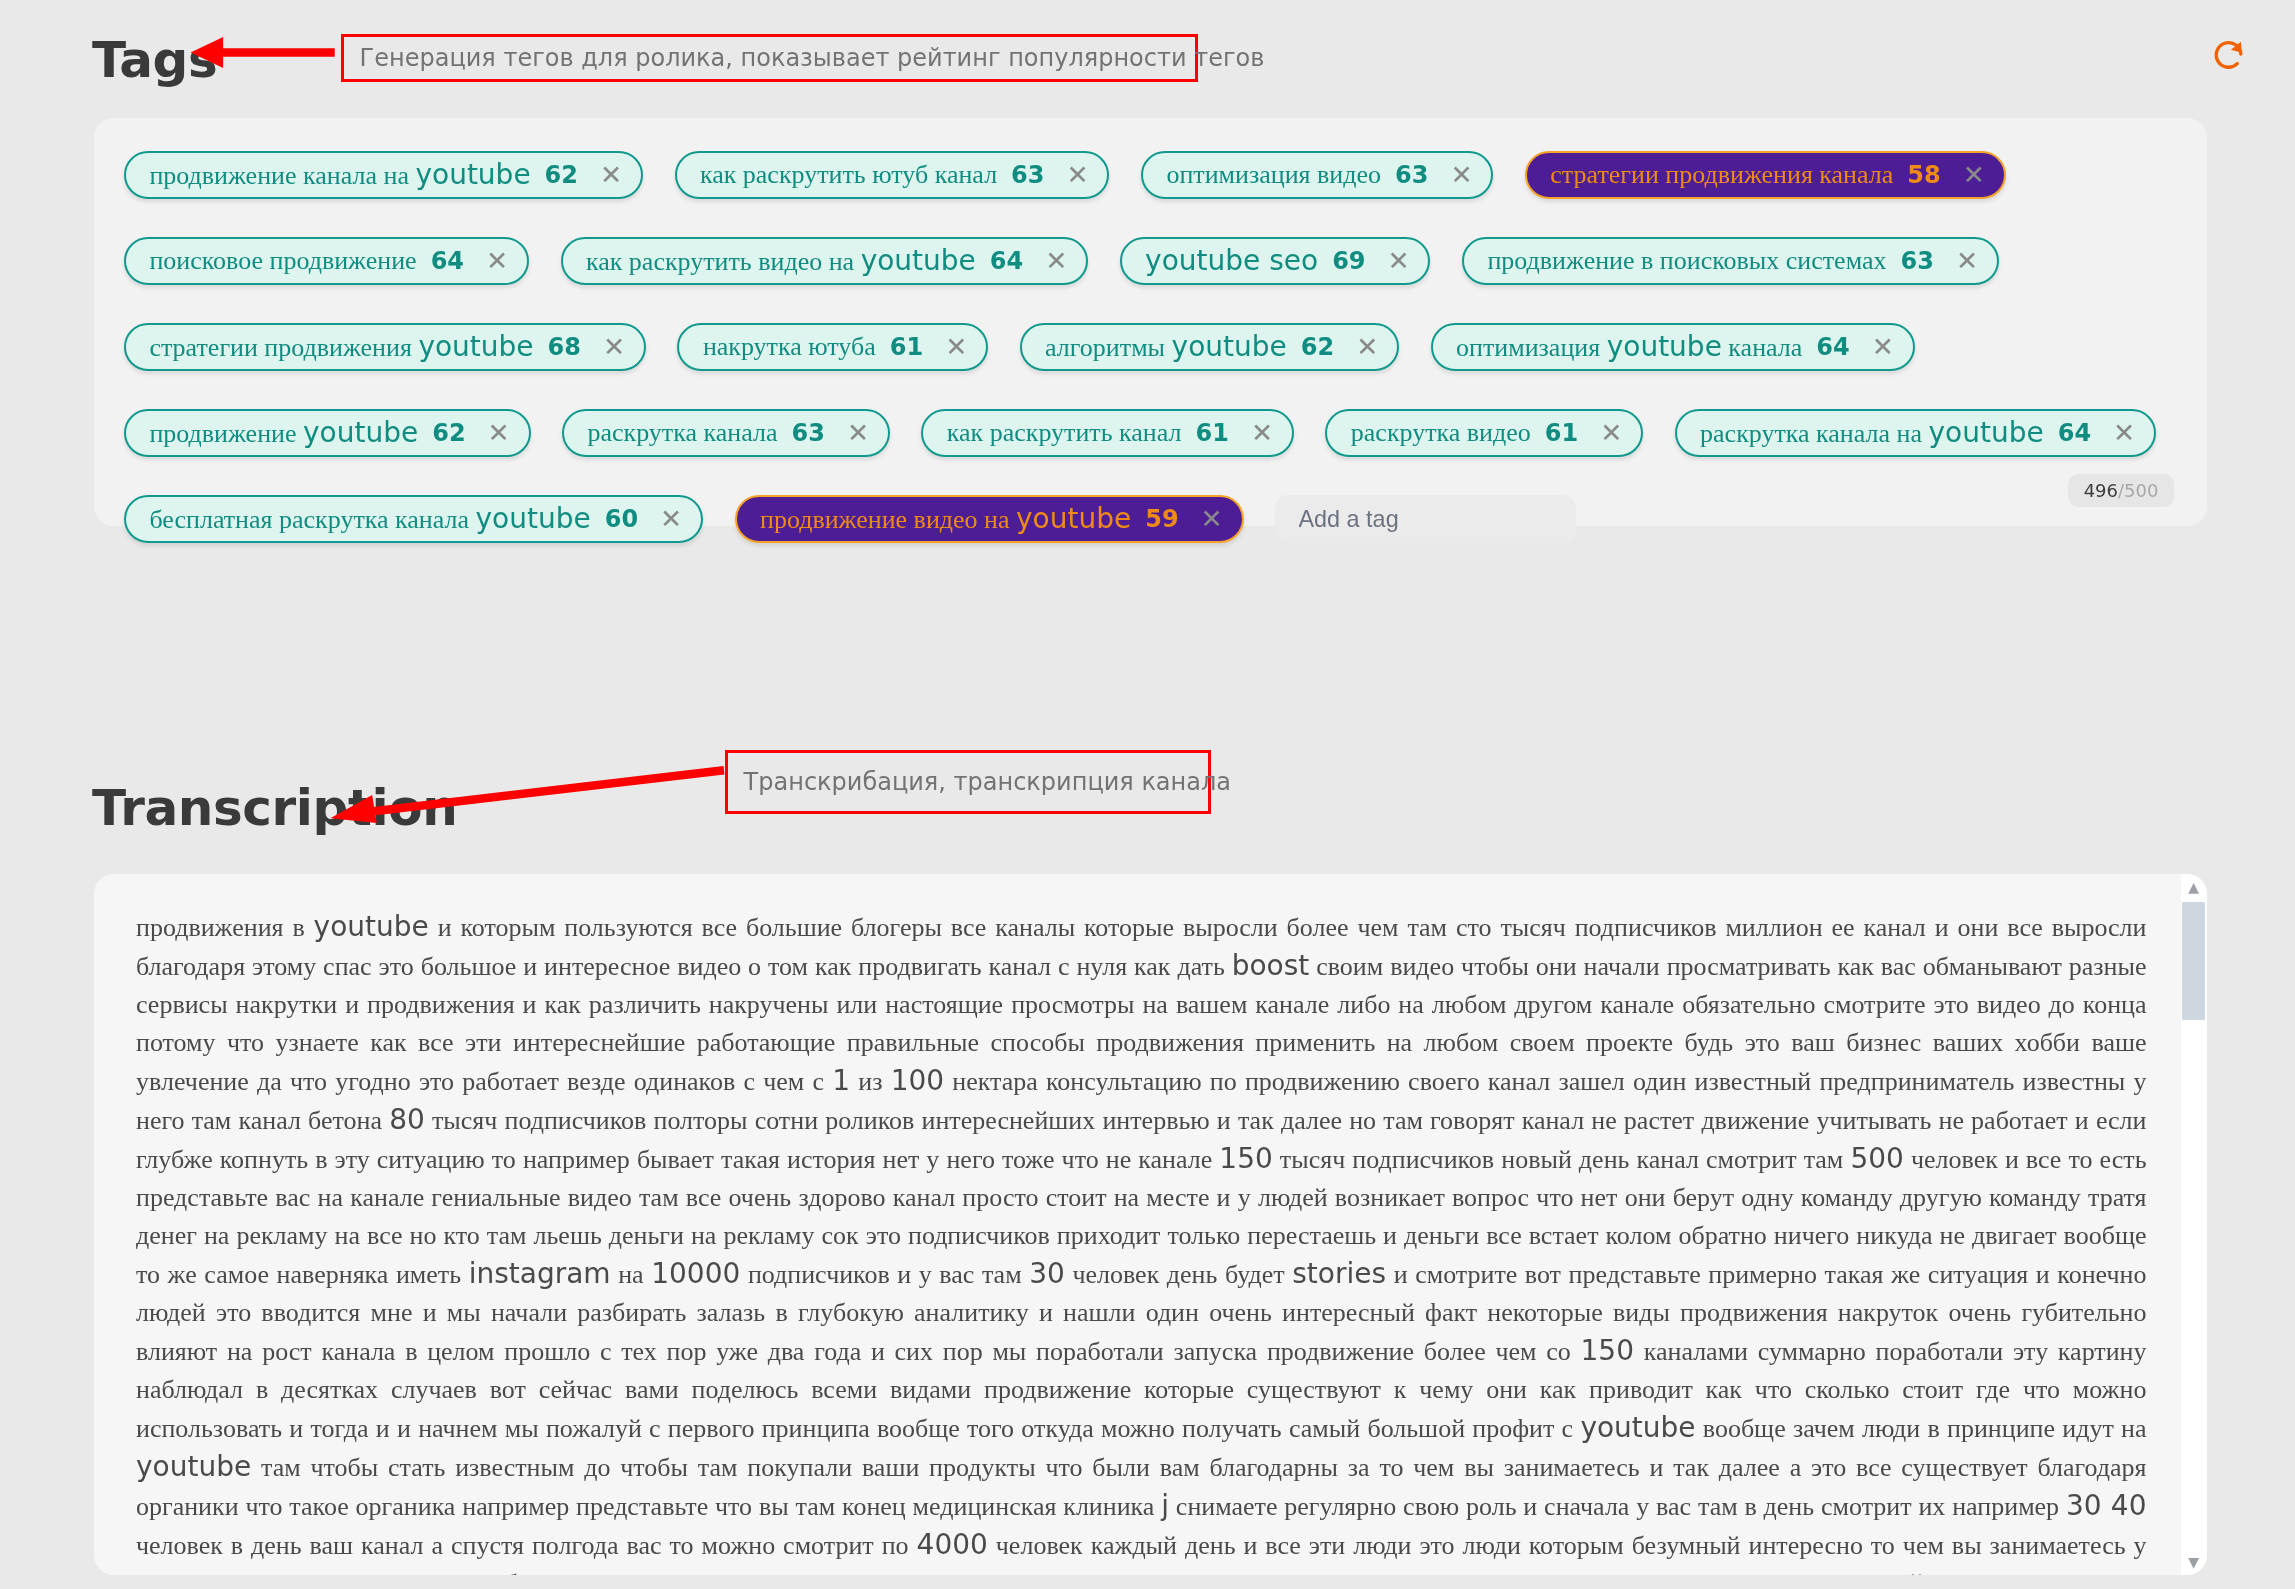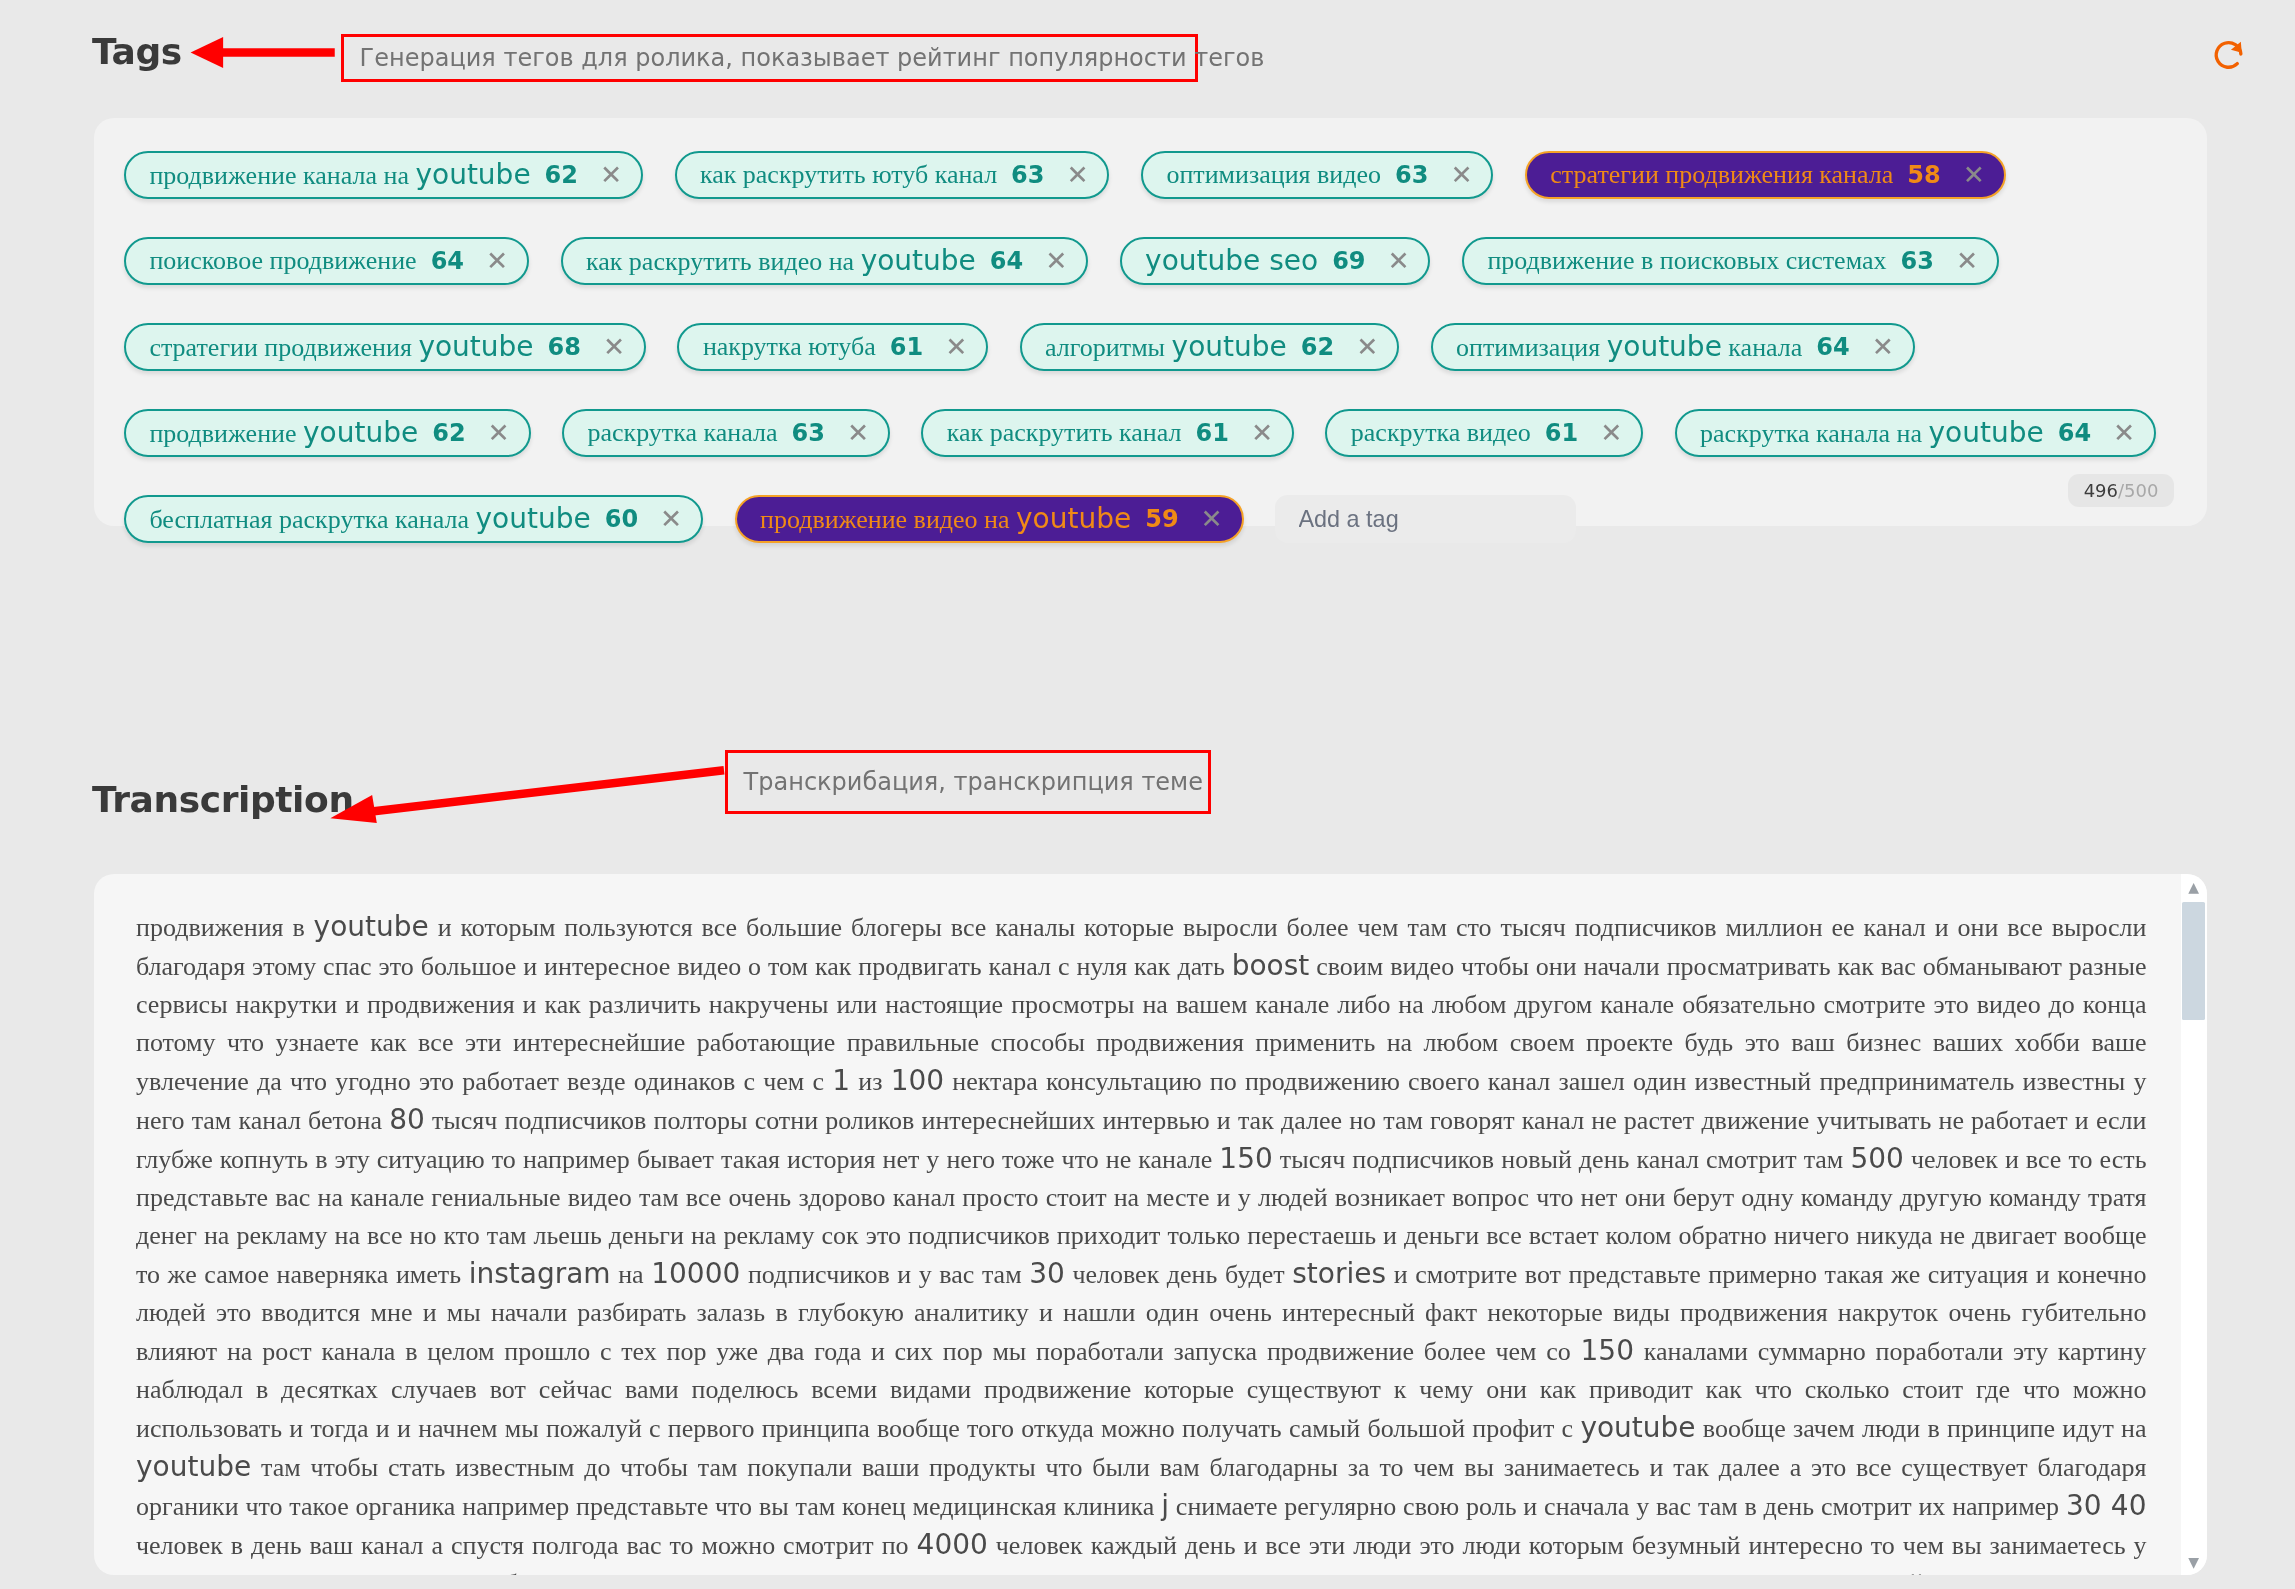--- a/index.html
+++ b/index.html
@@ -10,21 +10,21 @@
     font-family: "Liberation Serif", serif;
     overflow: hidden;
   }
 
   .page { position: relative; width: 2295px; height: 1590px; }
 
   
   .section-title {
     font-family: "DejaVu Sans", sans-serif;
     font-weight: bold;
-    font-size: 36px;
+    font-size: 50px;
     color: #3a3a3a;
     letter-spacing: -0.4px;
   }
   #tags-title { position: absolute; left: 92px; top: 31px; }
   #transcription-title { position: absolute; left: 92px; top: 779px; }
 
   
   .annot-box {
     position: absolute;
     border: 3.1px solid #ff0000;
@@ -327,21 +327,21 @@
   </div>
 
   <div class="section-title" id="transcription-title">Transcription</div>
 
   <svg class="arrow-svg" id="arrow-transcription" width="421" height="62" viewBox="0 0 540 80">
     <line x1="530" y1="8" x2="70" y2="62" stroke="#ff0000" stroke-width="11"></line>
     <polygon points="22,70 76,40 82,76" fill="#ff0000"></polygon>
   </svg>
 
   <div class="annot-box" id="annot-transcription">
-    <span>Транскрибация, транскрипция теме</span>
+    <span>Транскрибация, транскрипция канала</span>
   </div>
 
   <div id="transcription-card">
     <div id="transcription-body">продвижения в <span class="lat">youtube</span> и которым пользуются все большие блогеры все каналы которые выросли более чем там сто тысяч подписчиков миллион ее канал и они все выросли благодаря этому спас это большое и интересное видео о том как продвигать канал с нуля как дать <span class="lat">boost</span> своим видео чтобы они начали просматривать как вас обманывают разные сервисы накрутки и продвижения и как различить накручены или настоящие просмотры на вашем канале либо на любом другом канале обязательно смотрите это видео до конца потому что узнаете как все эти интереснейшие работающие правильные способы продвижения применить на любом своем проекте будь это ваш бизнес ваших хобби ваше увлечение да что угодно это работает везде одинаков с чем с <span class="lat">1</span> из <span class="lat">100</span> нектара консультацию по продвижению своего канал зашел один известный предприниматель известны у него там канал бетона <span class="lat">80</span> тысяч подписчиков полторы сотни роликов интереснейших интервью и так далее но там говорят канал не растет движение учитывать не работает и если глубже копнуть в эту ситуацию то например бывает такая история нет у него тоже что не канале <span class="lat">150</span> тысяч подписчиков новый день канал смотрит там <span class="lat">500</span> человек и все то есть представьте вас на канале гениальные видео там все очень здорово канал просто стоит на месте и у людей возникает вопрос что нет они берут одну команду другую команду тратя денег на рекламу на все но кто там льешь деньги на рекламу сок это подписчиков приходит только перестаешь и деньги все встает колом обратно ничего никуда не двигает вообще то же самое наверняка иметь <span class="lat">instagram</span> на <span class="lat">10000</span> подписчиков и у вас там <span class="lat">30</span> человек день будет <span class="lat">stories</span> и смотрите вот представьте примерно такая же ситуация и конечно людей это вводится мне и мы начали разбирать залазь в глубокую аналитику и нашли один очень интересный факт некоторые виды продвижения накруток очень губительно влияют на рост канала в целом прошло с тех пор уже два года и сих пор мы поработали запуска продвижение более чем со <span class="lat">150</span> каналами суммарно поработали эту картину наблюдал в десятках случаев вот сейчас вами поделюсь всеми видами продвижение которые существуют к чему они как приводит как что сколько стоит где что можно использовать и тогда и и начнем мы пожалуй с первого принципа вообще того откуда можно получать самый большой профит с <span class="lat">youtube</span> вообще зачем люди в принципе идут на <span class="lat">youtube</span> там чтобы стать известным до чтобы там покупали ваши продукты что были вам благодарны за то чем вы занимаетесь и так далее а это все существует благодаря органики что такое органика например представьте что вы там конец медицинская клиника <span class="lat">j</span> снимаете регулярно свою роль и сначала у вас там в день смотрит их например <span class="lat">30 40</span> человек в день ваш канал а спустя полгода вас то можно смотрит по <span class="lat">4000</span> человек каждый день и все эти люди это люди которым безумный интересно то чем вы занимаетесь у них это все актуальны у них это болит прямом смысле слова да и мы видим что там средне время удержания например  минуты это много сета люди не случайно тэк  и закрыли да это прям совсем целевые и вот такие каналы в теме стройке ремонта</div>
     <div id="transcription-scrollbar">
       <div class="scroll-arrow" id="scroll-up">▲</div>
       <div id="scroll-thumb"></div>
       <div class="scroll-arrow" id="scroll-down">▼</div>
     </div>
   </div>

